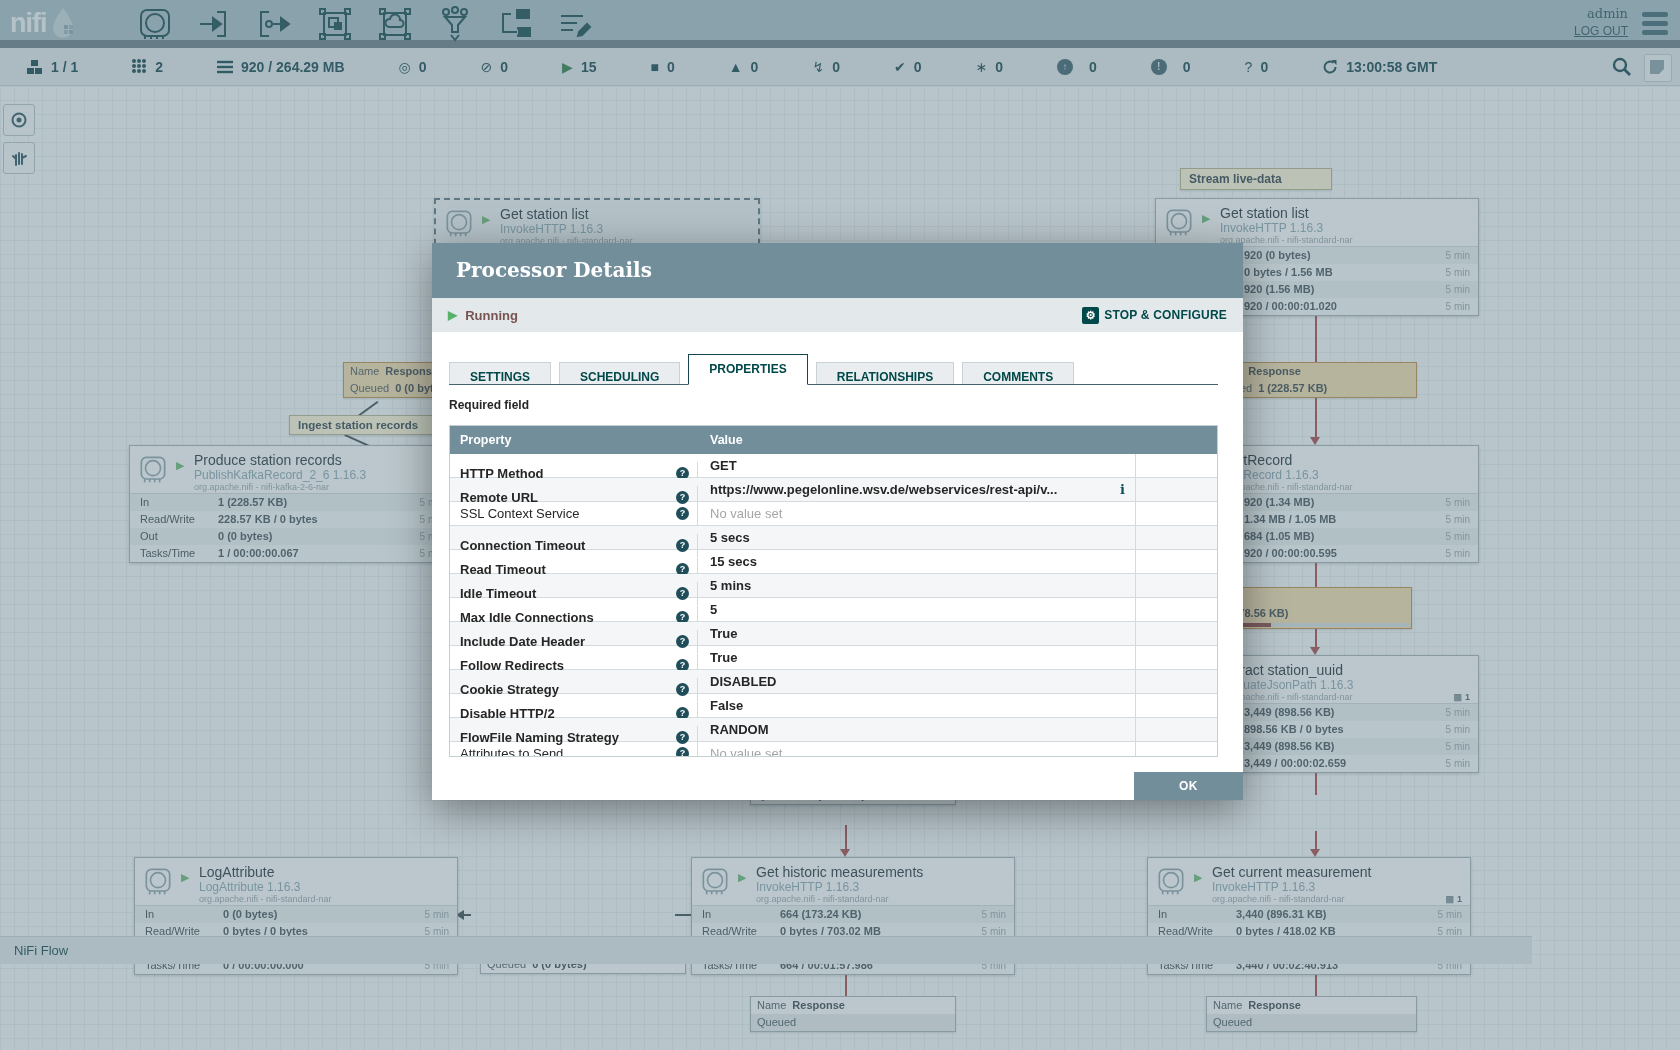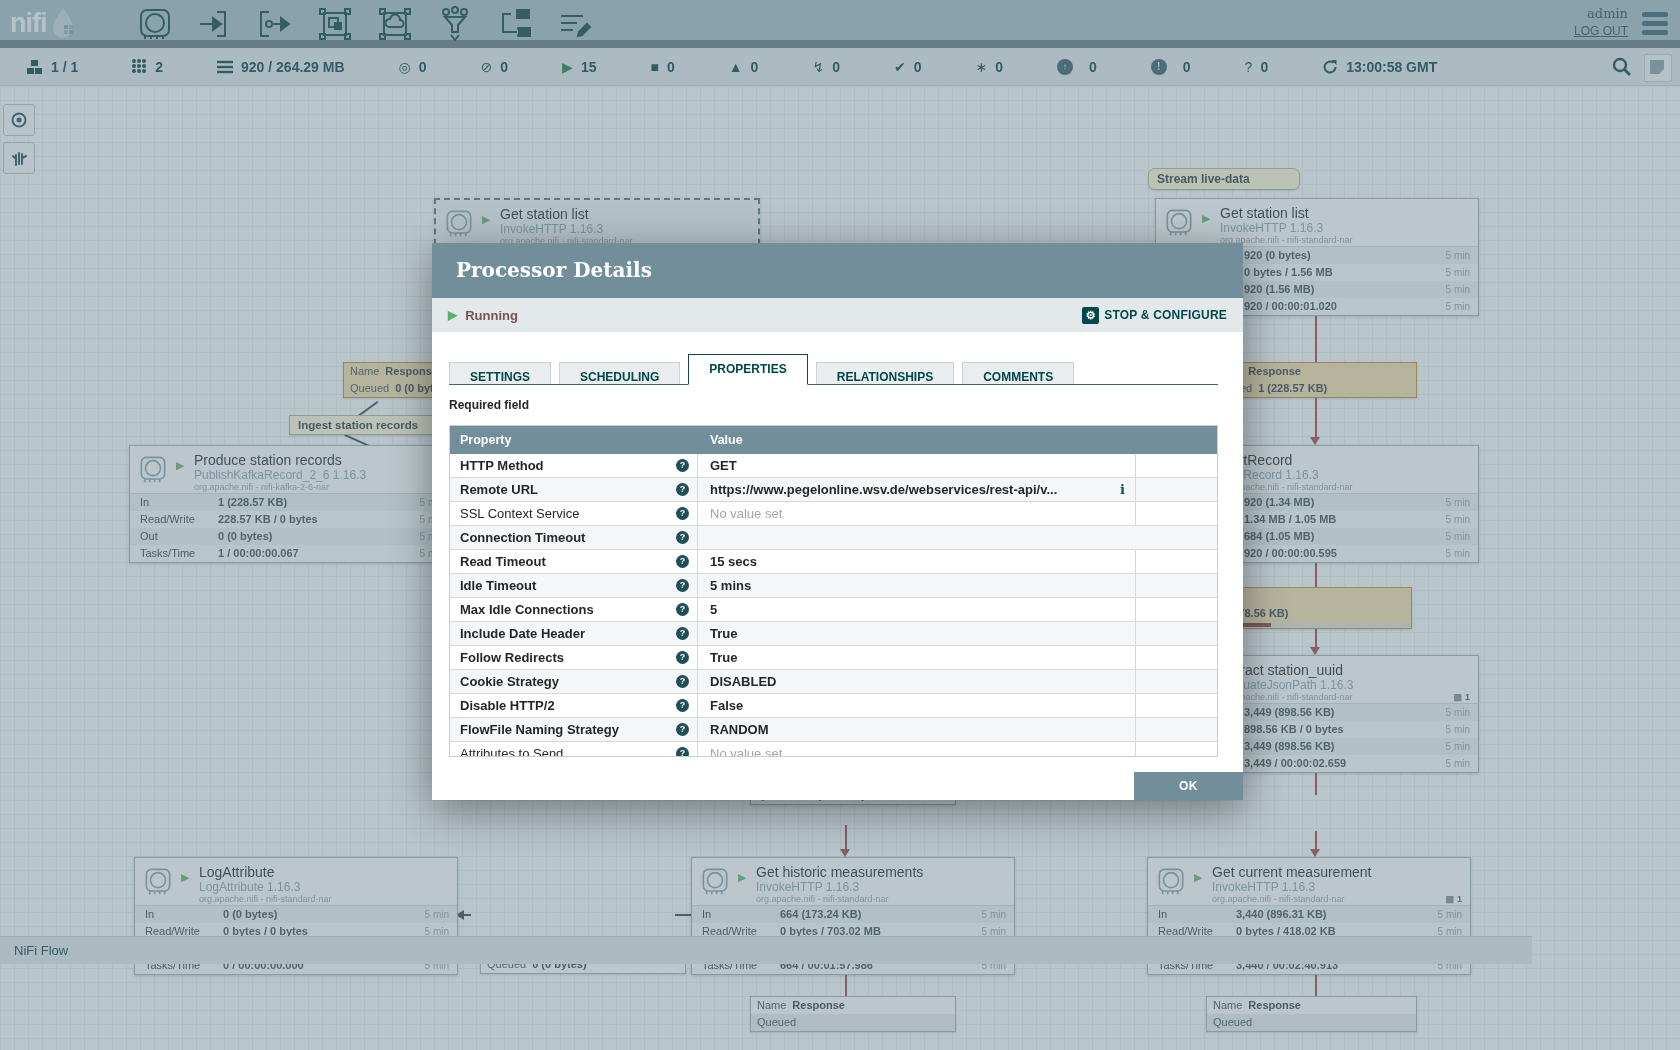--- a/index.html
+++ b/index.html
@@ -112,21 +112,21 @@
   .req-note{position:absolute;left:17px;top:155px;font-size:12px;font-weight:bold;color:#262626;}
   .ptable{position:absolute;left:17px;top:182px;width:769px;border:1px solid #c5ced3;box-sizing:border-box;}
   .pt-head{height:28px;background:#728e9b;color:#fff;font-size:12.5px;font-weight:bold;line-height:28px;position:relative;}
   .pt-head .h1{position:absolute;left:10px;} .pt-head .h2{position:absolute;left:260px;}
   .pt-body{height:302px;overflow:hidden;}
   .prow{position:relative;height:24px;line-height:23px;font-size:13px;color:#262626;
         border-bottom:1px solid #d4dbdf;box-sizing:border-box;}
   .prow:nth-child(even){background:#f4f6f7;}
   .pname{position:absolute;left:0;top:0;width:248px;height:100%;padding-left:10px;box-sizing:border-box;
          border-right:1px solid #d4dbdf;}
-  .req .pname{font-weight:bold;}
+  .req .pname{font-weight:bold;margin-top:8px;}
   .qmark{position:absolute;right:8px;top:5px;width:13px;height:13px;border-radius:50%;background:#1f4e5a;
          color:#fff;font-size:9px;font-weight:bold;display:flex;align-items:center;justify-content:center;}
   .pval{position:absolute;left:248px;top:0;width:438px;height:100%;padding-left:12px;box-sizing:border-box;
         border-right:1px solid #d4dbdf;font-weight:600;}
   .pval.unset{color:#a5a5a5;font-weight:normal;}
   .iinfo{position:absolute;right:10px;top:0;font-family:"DejaVu Serif",serif;font-weight:bold;color:#0a4e5a;}
   .ok-btn{position:absolute;left:702px;top:529px;width:109px;height:28px;background:#728e9b;color:#fff;
           font-size:12px;font-weight:bold;display:flex;align-items:center;justify-content:center;letter-spacing:.5px;}
 </style>
 </head>
@@ -359,21 +359,21 @@
     <div class="vl" style="left:1315px;top:745px;height:18px;"></div>
     <div class="arr-d" style="left:1310px;top:763px;"></div>
     <div class="vl" style="left:1315px;top:887px;height:23px;"></div>
     <div class="vl" style="left:845px;top:739px;height:24px;"></div>
     <div class="arr-d" style="left:840px;top:763px;"></div>
     <div class="vl" style="left:845px;top:887px;height:23px;"></div>
     <div class="hl dark" style="left:675px;top:828px;width:16px;"></div>
     <div class="hl dark" style="left:464px;top:828px;width:7px;"></div>
     <div class="arr-l" style="left:456px;top:824px;"></div>
 
-    <div class="clabel" style="left:1148px;top:82px;width:134px;border-radius:7px;">
+    <div class="clabel" style="left:1180px;top:82px;width:134px;">
       <span>Stream live-data</span></div>
     <div class="clabel" style="left:289px;top:329px;width:126px;font-size:11.5px;">
       <span>Ingest station records</span></div>
 
     <div class="conn peach" style="left:343px;top:276px;width:162px;">
       <div class="c-row"><span class="c-lab">Name</span><span class="c-val">Response</span></div>
       <div class="c-row"><span class="c-lab">Queued</span><span class="c-val">0 (0 bytes)</span></div>
     </div>
     <div class="conn peach" style="left:1206px;top:276px;width:209px;">
       <div class="c-row"><span class="c-lab">Name</span><span class="c-val">Response</span></div>
@@ -621,20 +621,21 @@
         <div class="prow req">
           <span class="pname">Remote URL<span class="qmark">?</span></span>
           <span class="pval">https://www.pegelonline.wsv.de/webservices/rest-api/v...<span class="iinfo">i</span></span>
         </div>
         <div class="prow">
           <span class="pname">SSL Context Service<span class="qmark">?</span></span>
           <span class="pval unset">No value set</span>
         </div>
         <div class="prow req">
           <span class="pname">Connection Timeout<span class="qmark">?</span></span>
+          <span class="pval">5 secs</span>
         </div>
         <div class="prow req">
           <span class="pname">Read Timeout<span class="qmark">?</span></span>
           <span class="pval">15 secs</span>
         </div>
         <div class="prow req">
           <span class="pname">Idle Timeout<span class="qmark">?</span></span>
           <span class="pval">5 mins</span>
         </div>
         <div class="prow req">

